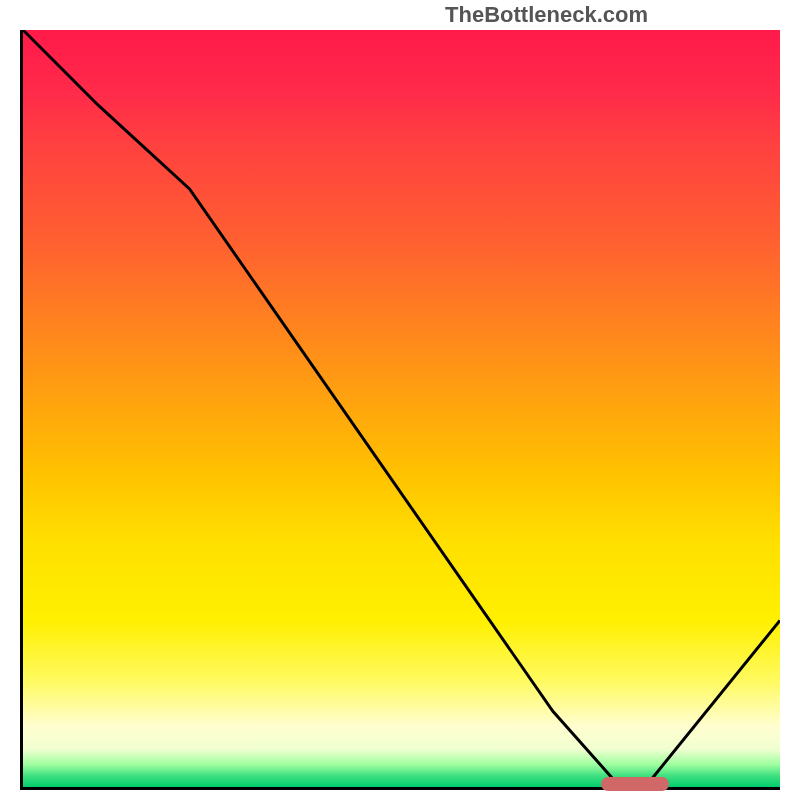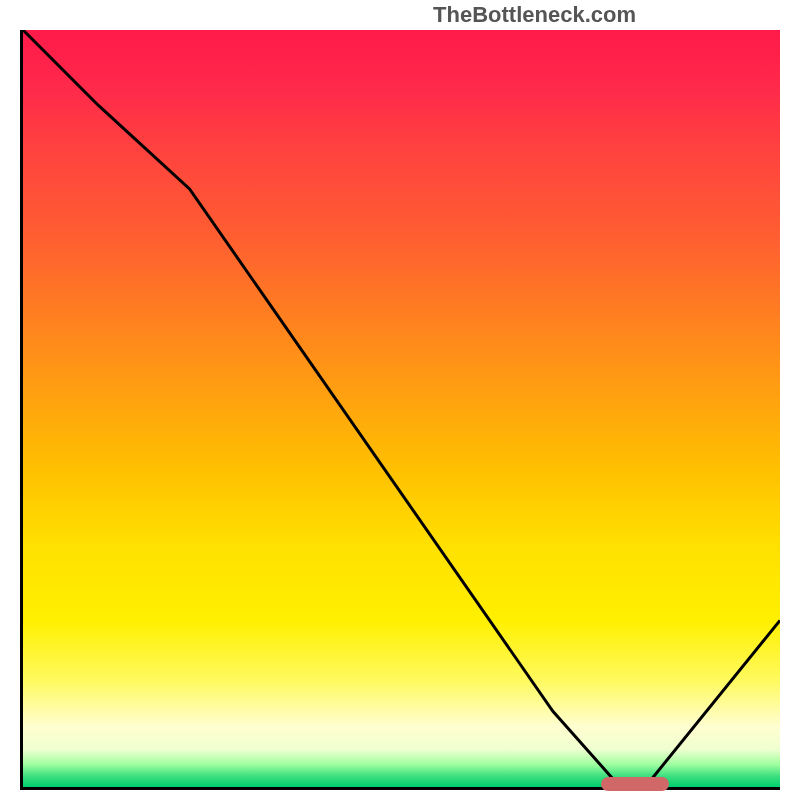--- a/index.html
+++ b/index.html
@@ -8,20 +8,21 @@
     width: 800px;
     height: 800px;
     overflow: hidden;
     background: #ffffff;
     font-family: Arial, Helvetica, sans-serif;
   }
   .container {
     position: relative;
     width: 644px;
     height: 800px;
+    padding-left: 12px;
   }
   .watermark {
     position: absolute;
     top: 2px;
     right: 8px;
     font-size: 22px;
     font-weight: bold;
     color: #555;
     z-index: 10;
   }

